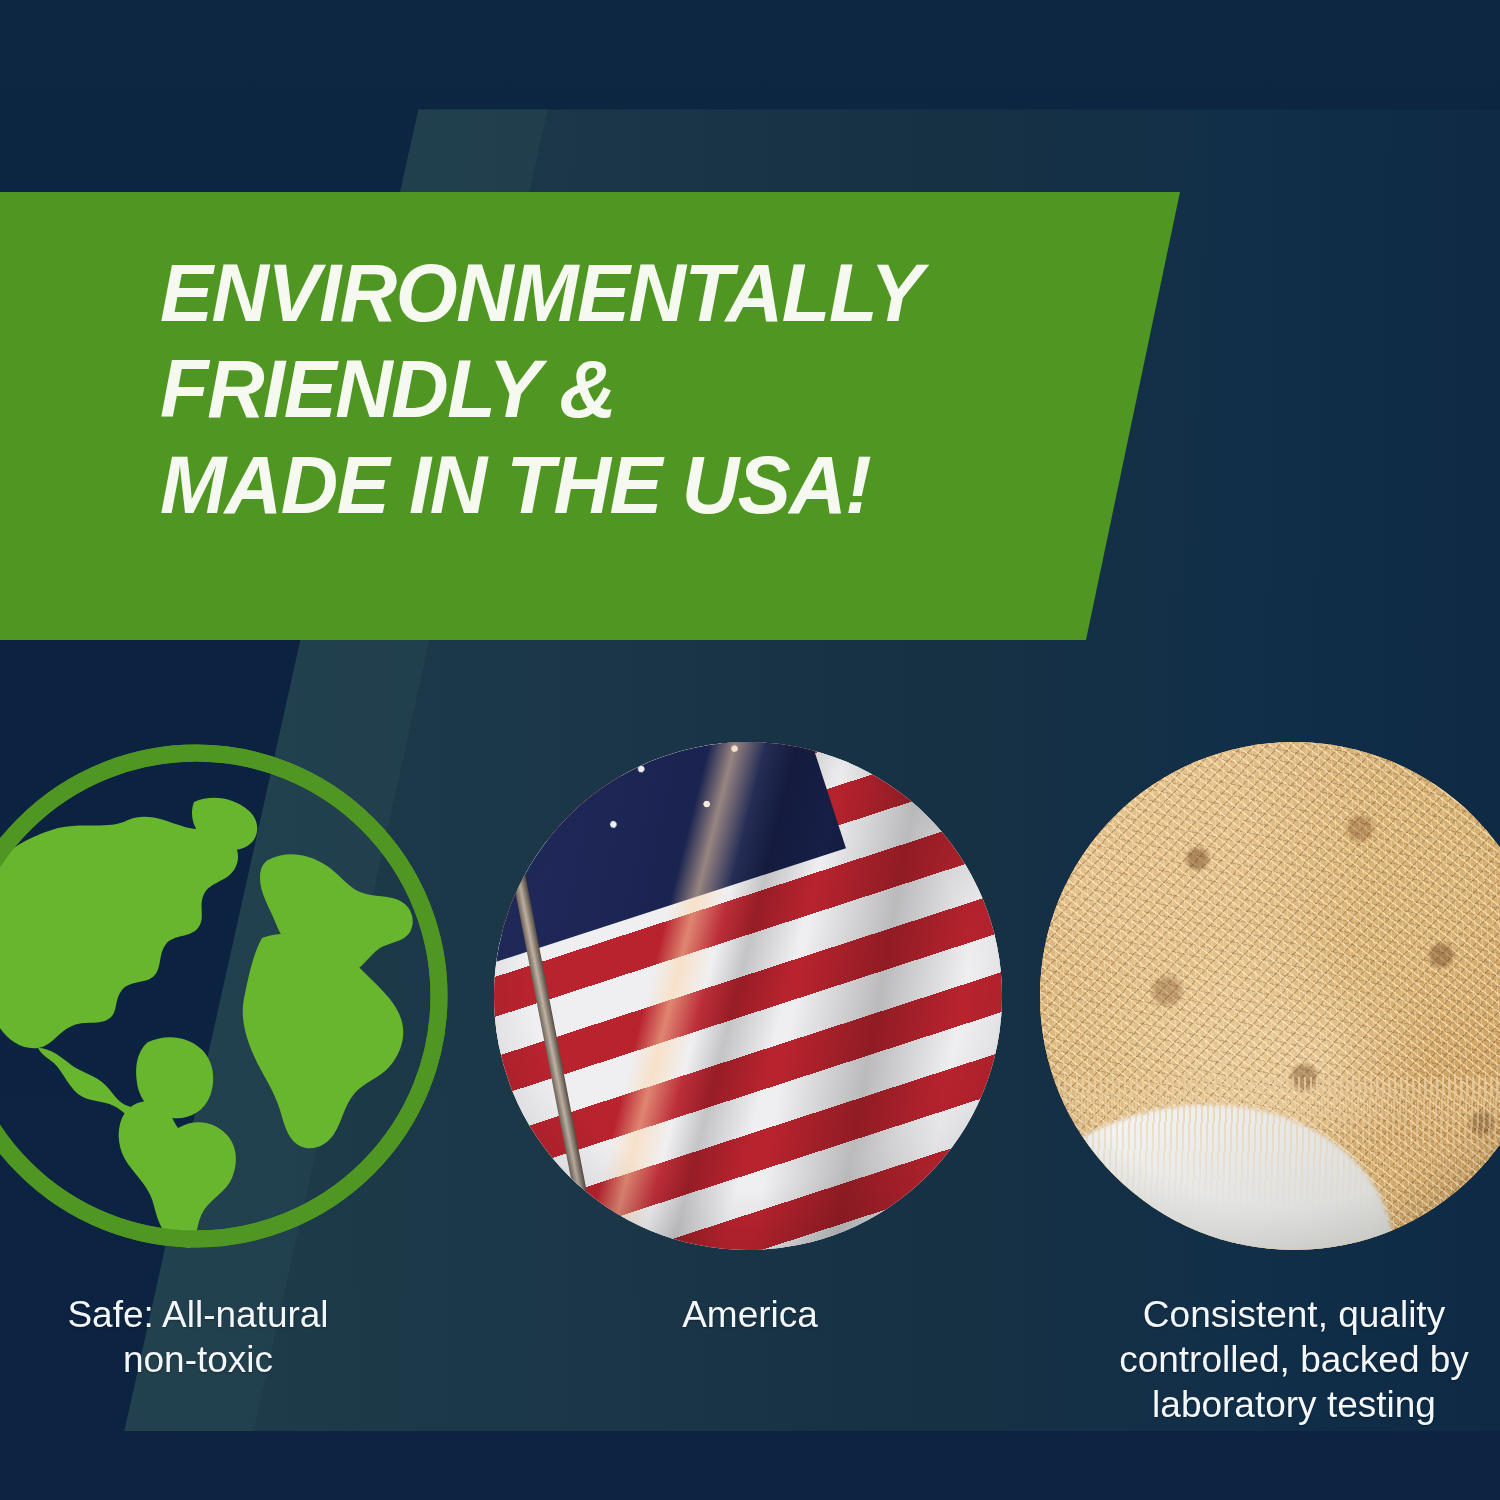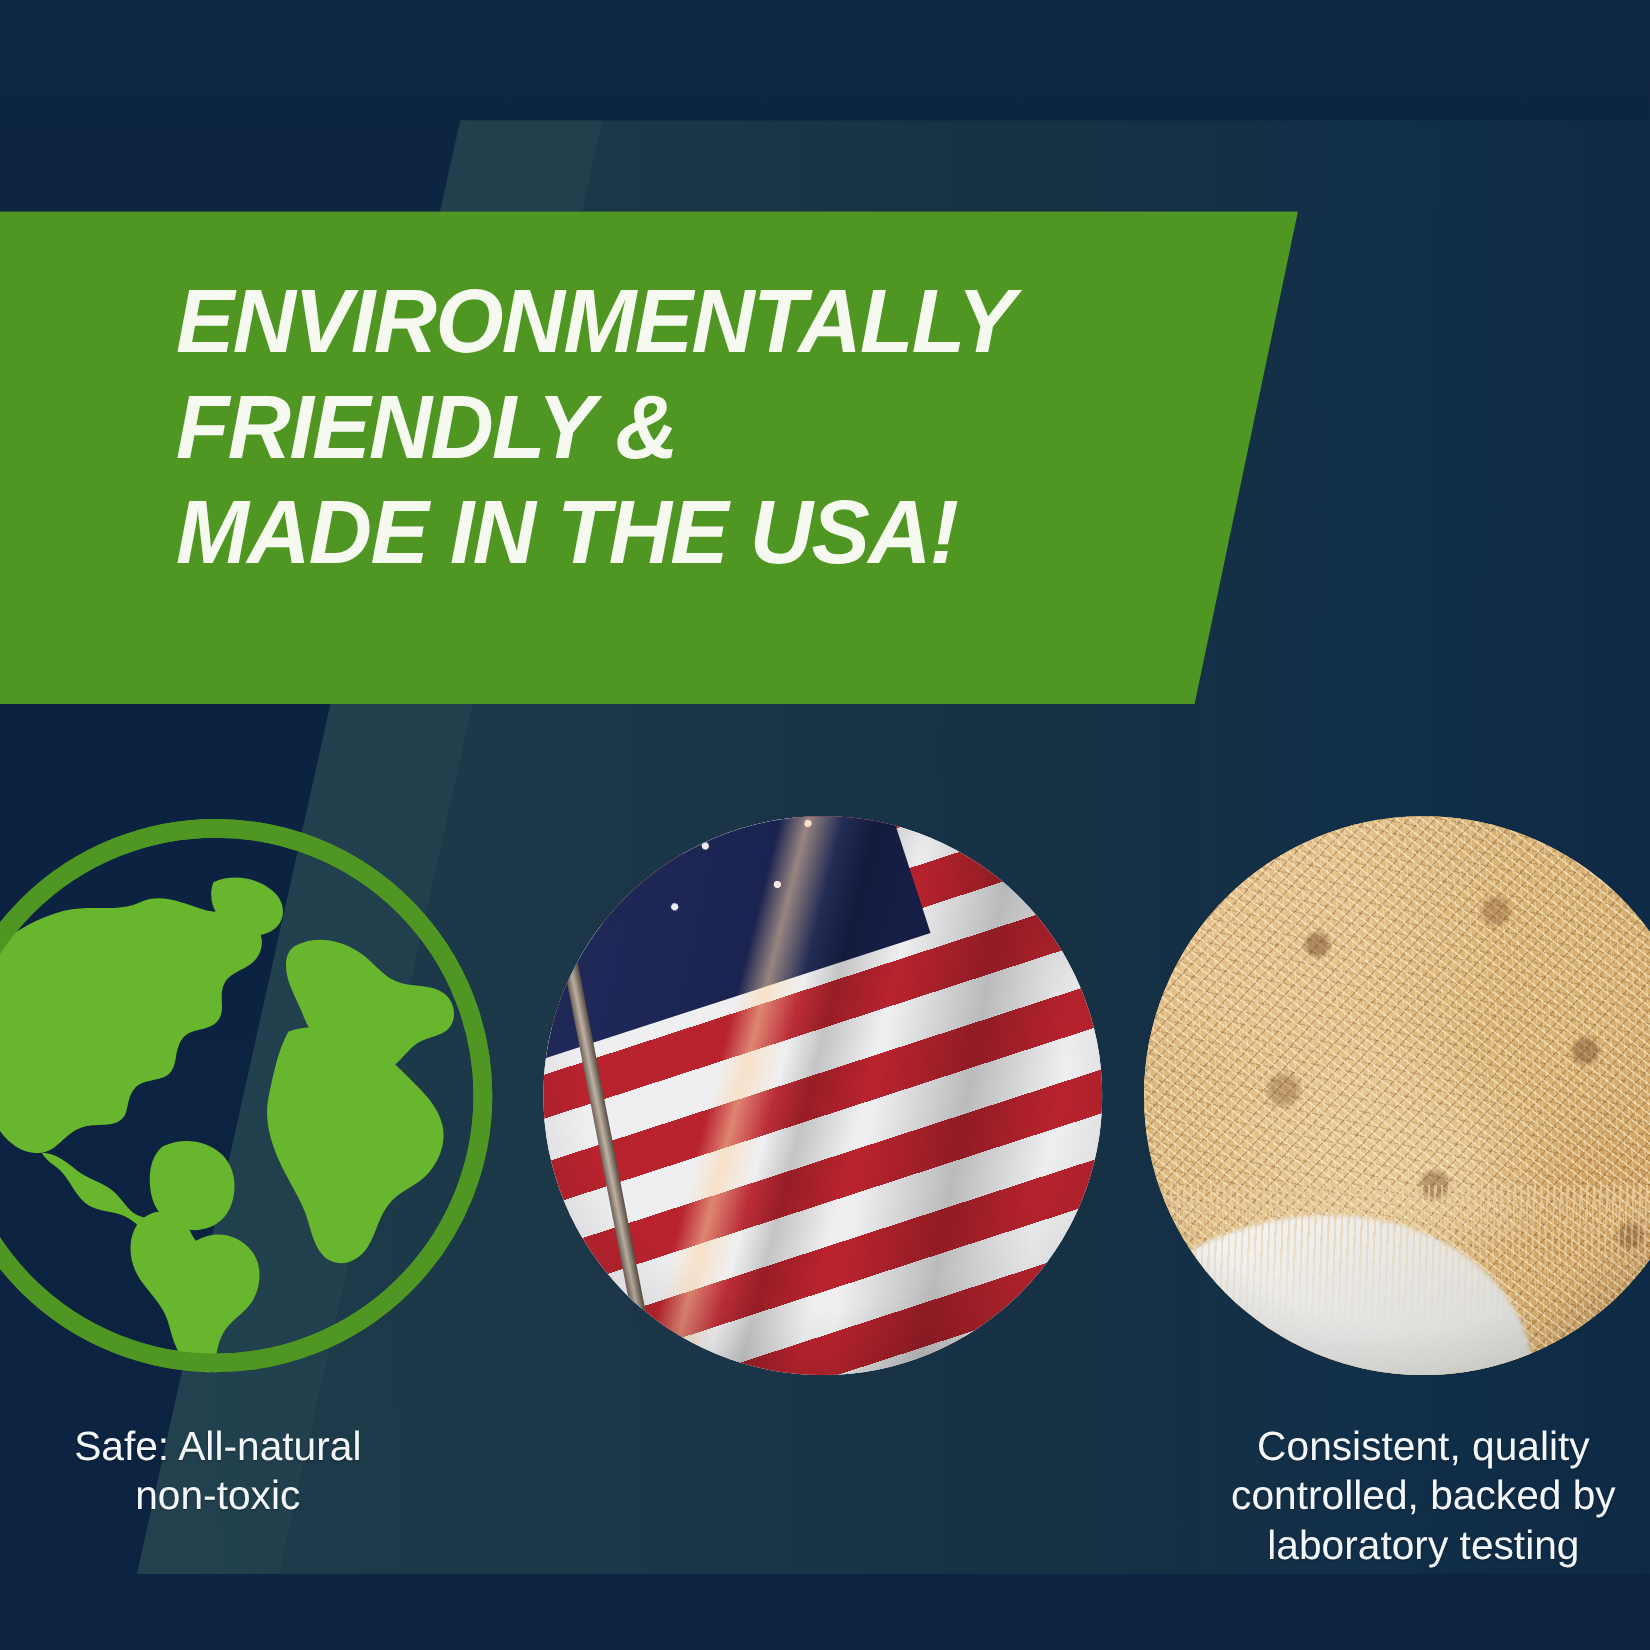--- a/index.html
+++ b/index.html
@@ -358,20 +358,21 @@
     </div>
 
   </div>
 
   <div class="caption c1">
     <div>Safe: All-natural</div>
     <div>non-toxic</div>
   </div>
 
   <div class="caption c2">
+    <div>America</div>
   </div>
 
   <div class="caption c3">
     <div>Consistent, quality</div>
     <div>controlled, backed by</div>
     <div>laboratory testing</div>
   </div>
 
 </div>
 

